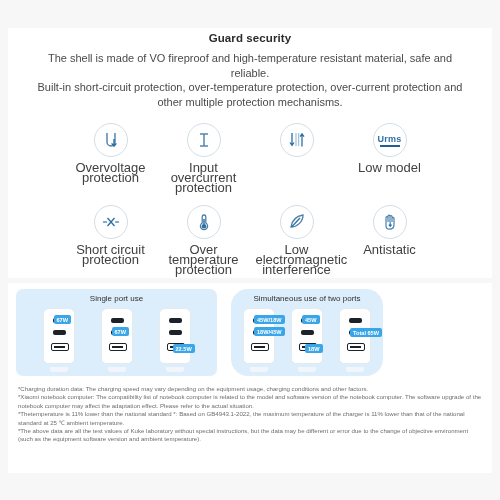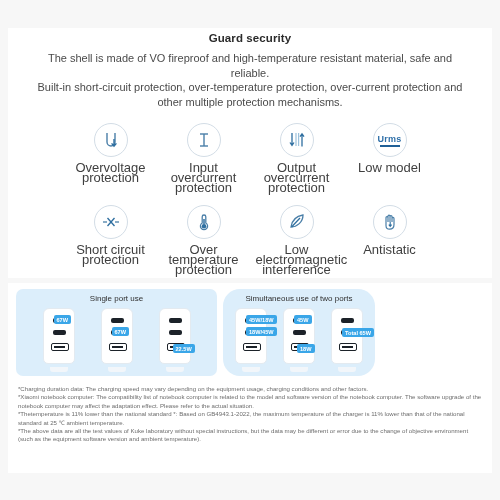--- a/index.html
+++ b/index.html
@@ -76,21 +76,21 @@
   }
 
   
   .card-bottom {
     position: absolute; left: 8px; top: 283px;
     width: 484px; height: 190px;
     background: #ffffff;
   }
   .panels {
     display: flex;
-    gap: 6px;
+    gap: 14px;
     padding: 6px 8px 12px 8px;
   }
   .panel {
     background: #dceefb;
     border-radius: 7px;
     padding: 5px 4px 6px 4px;
     display: flex; flex-direction: column; align-items: center;
   }
   .panel.p1 { width: 201px; }
   .panel.p2 { width: 152px; border-radius: 17px; }
@@ -200,21 +200,20 @@
 
       <div class="icon-cell">
         <div class="icon-circle">
           <svg width="20" height="20" viewBox="0 0 20 20">
             <path d="M5 3 V15 M3 12.5 L5 15.4 L7 12.5" fill="none" stroke="#2f6fa0" stroke-width="1.3"></path>
             <line x1="9" y1="3" x2="9" y2="16" stroke="#9dc2dc" stroke-width="1.2"></line>
             <line x1="11.6" y1="3" x2="11.6" y2="16" stroke="#9dc2dc" stroke-width="1.2"></line>
             <path d="M15 16.5 V4 M13 6.6 L15 3.8 L17 6.6" fill="none" stroke="#2f6fa0" stroke-width="1.3"></path>
           </svg>
         </div>
-        <div class="icon-label">Output overcurrent protection</div>
       </div>
 
       <div class="icon-cell">
         <div class="icon-circle">
           <div>
             <div class="urms-text">Urms</div>
             <div class="urms-bar"></div>
           </div>
         </div>
         <div class="icon-label">Low model</div>

